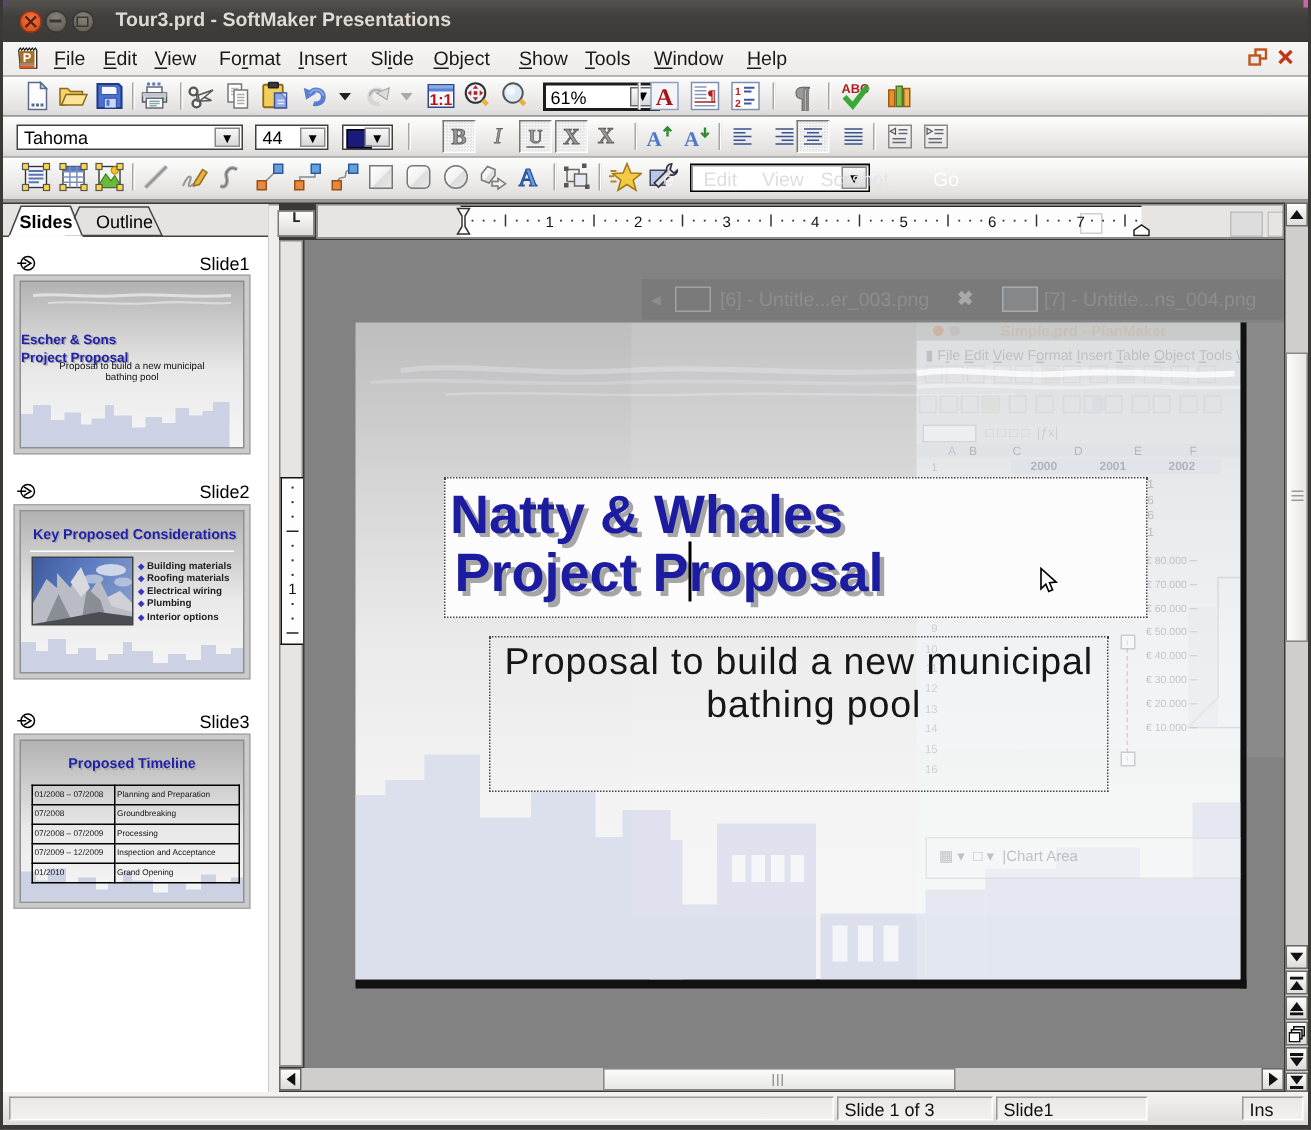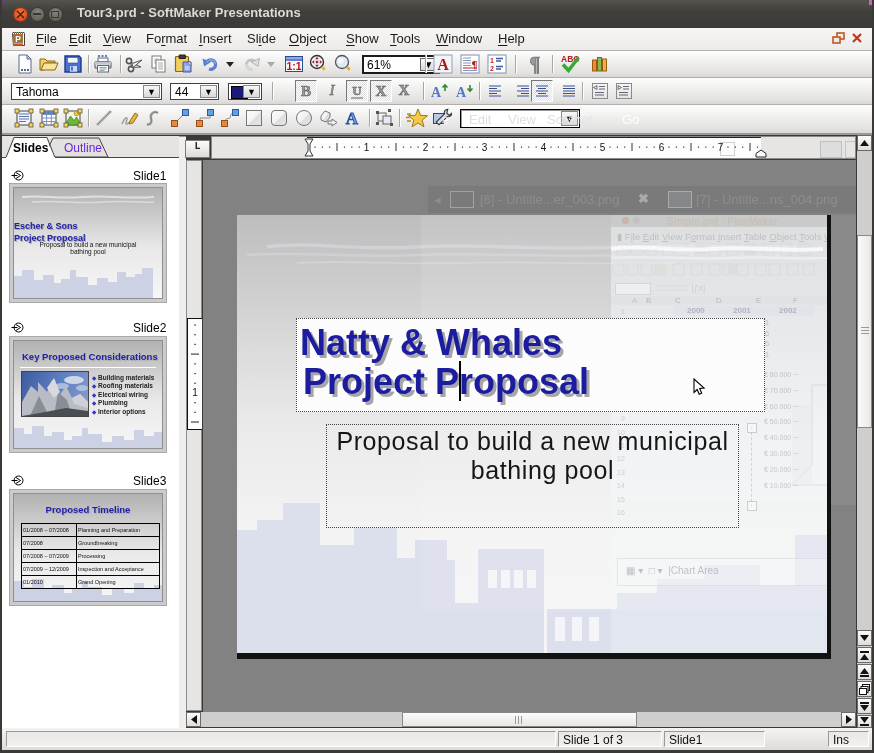--- a/index.html
+++ b/index.html
@@ -413,21 +413,21 @@
   </svg>
 <div class="abs" id="lpanel">
  <div style="position:absolute;left:0;top:0;width:177px;height:22px;background:#e6e4e2"></div>
  <svg width="177" height="23" style="position:absolute;left:0;top:0">
    <path d="M51 2 L97 2 L106 21 L42 21 Z" fill="#e2e1df" stroke="#444"></path>
    <path d="M0 21.5 L4 21.5 L12 1.5 L45 1.5 L53 21.5 L177 21.5" fill="none" stroke="#444"></path>
    <path d="M5 21 L13 2 L44 2 L52 21 Z" fill="#fff"></path>
    <rect x="4" y="21" width="49" height="2" fill="#fff"></rect>
  </svg>
  <span style="position:absolute;left:11px;top:5px;font:bold 12px 'Liberation Sans';color:#000">Slides</span>
- <span style="position:absolute;left:62px;top:5px;font:12px 'Liberation Sans';color:#6d28d9">Outline</span>
+ <span style="position:absolute;left:62px;top:5px;font:12px 'Liberation Sans';color:#000000">Outline</span>
  <div id="thumbs">
 
   <svg width="15" height="11" style="position:absolute;left:9px;top:34px">
         <circle cx="7.5" cy="5.5" r="4.5" fill="none" stroke="#000"></circle>
         <path d="M0.5 5.5h6" stroke="#000"></path>
         <path d="M5 2.6L9.6 5.5 5 8.4" fill="none" stroke="#000"></path>
       </svg>
   <span class="lab" style="left:131px;top:33px">Slide1</span>
   <div class="thumb" style="top:47px;height:120px">
    <div class="inner">

